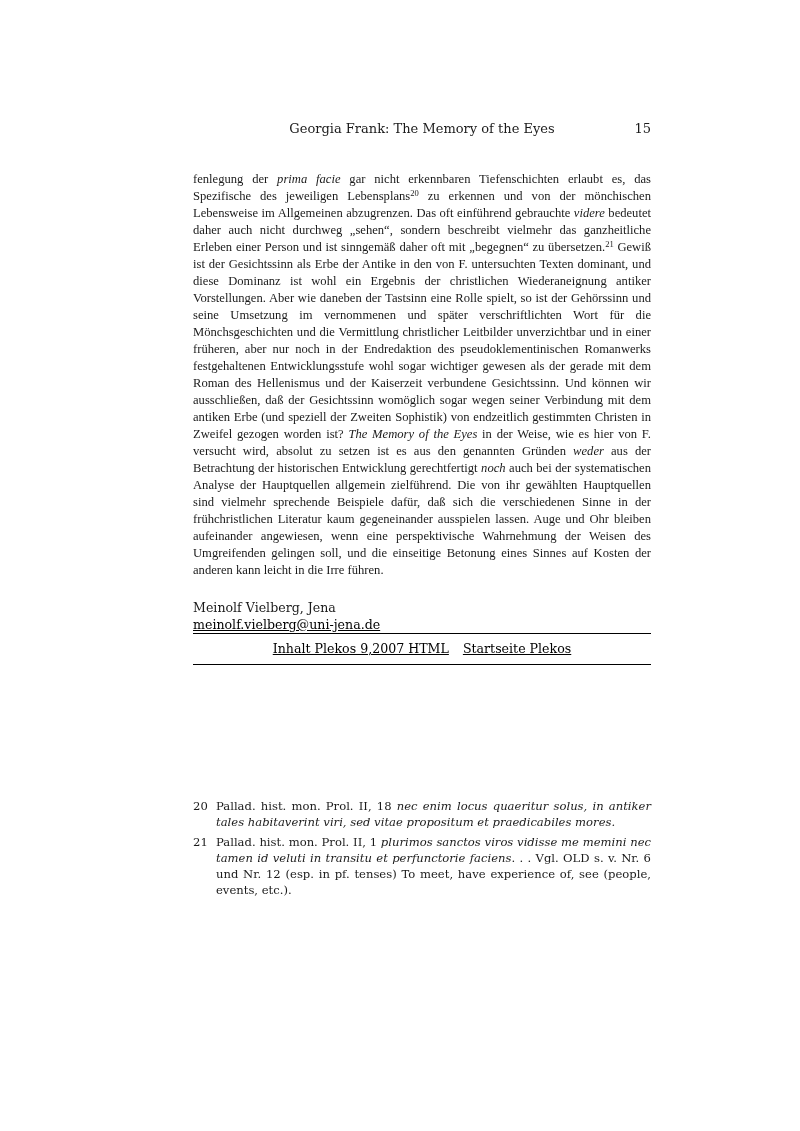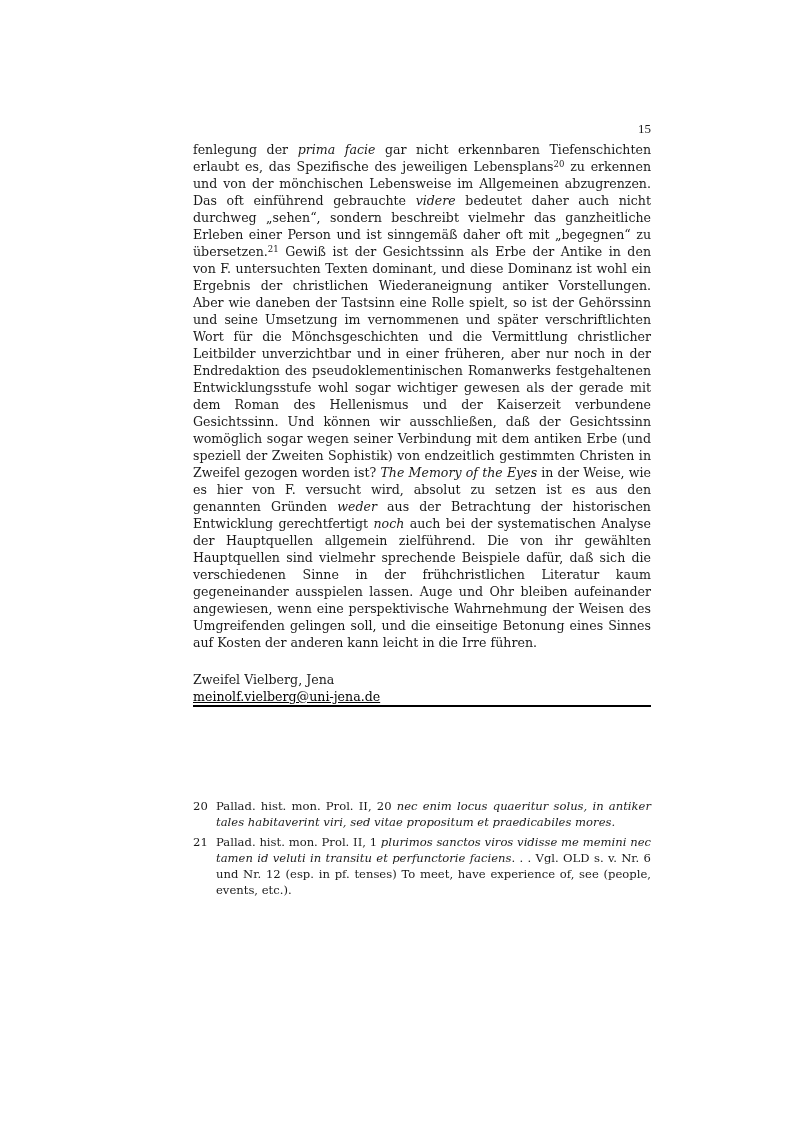--- a/index.html
+++ b/index.html
@@ -24,27 +24,27 @@
     position: relative;
     text-align: center;
     font-size: 13px;
     line-height: 17px;
     white-space: nowrap;
   }
   .head-page {
     position: absolute;
     right: 0;
     top: 0;
-    font-family: Liberation Serif, serif;
   }
   .body-paragraph {
-    margin: 21px 0 0 0;
+    margin: 34px 0 0 0;
     font-size: 12.6px;
     line-height: 17px;
     text-align: justify;
+    font-family: Liberation Serif, serif;
   }
   .it { font-style: italic; }
   sup {
     font-size: 68%;
     line-height: 0;
     position: relative;
     vertical-align: baseline;
     top: -0.45em;
   }
   .signature {
@@ -92,39 +92,44 @@
     top: 0;
   }
 </style>
 </head>
 <body>
 
 <div class="page">
   <div class="content">
 
     <header class="running-head">
+      <span class="head-title">Georgia Frank: The Memory of the Eyes</span>
       <span class="head-page">15</span>
     </header>
 
     <p class="body-paragraph"><span>fenlegung der </span><span class="it">prima facie</span><span> gar nicht erkennbaren Tiefenschichten erlaubt es, das Spezifische des jeweiligen Lebensplans</span><sup>20</sup><span> zu erkennen und von der mönchischen Lebensweise im Allgemeinen abzugrenzen. Das oft einführend gebrauchte </span><span class="it">videre</span><span> bedeutet daher auch nicht durchweg „sehen“, sondern beschreibt vielmehr das ganzheitliche Erleben einer Person und ist sinngemäß daher oft mit „begegnen“ zu übersetzen.</span><sup>21</sup><span> Gewiß ist der Gesichtssinn als Erbe der Antike in den von F. untersuchten Texten dominant, und diese Dominanz ist wohl ein Ergebnis der christlichen Wiederaneignung antiker Vorstellungen. Aber wie daneben der Tastsinn eine Rolle spielt, so ist der Gehörssinn und seine Umsetzung im vernommenen und später verschriftlichten Wort für die Mönchsgeschichten und die Vermittlung christlicher Leitbilder unverzichtbar und in einer früheren, aber nur noch in der Endredaktion des pseudoklementinischen Romanwerks festgehaltenen Entwicklungsstufe wohl sogar wichtiger gewesen als der gerade mit dem Roman des Hellenismus und der Kaiserzeit verbundene Gesichtssinn. Und können wir ausschließen, daß der Gesichtssinn womöglich sogar wegen seiner Verbindung mit dem antiken Erbe (und speziell der Zweiten Sophistik) von endzeitlich gestimmten Christen in Zweifel gezogen worden ist? </span><span class="it">The Memory of the Eyes</span><span> in der Weise, wie es hier von F. versucht wird, absolut zu setzen ist es aus den genannten Gründen </span><span class="it">weder</span><span> aus der Betrachtung der historischen Entwicklung gerechtfertigt </span><span class="it">noch</span><span> auch bei der systematischen Analyse der Hauptquellen allgemein zielführend. Die von ihr gewählten Hauptquellen sind vielmehr sprechende Beispiele dafür, daß sich die verschiedenen Sinne in der frühchristlichen Literatur kaum gegeneinander ausspielen lassen. Auge und Ohr bleiben aufeinander angewiesen, wenn eine perspektivische Wahrnehmung der Weisen des Umgreifenden gelingen soll, und die einseitige Betonung eines Sinnes auf Kosten der anderen kann leicht in die Irre führen.</span></p>
 
     <p class="signature">
-      <span>Zweifel Vielberg, Jena</span><br>
+      <span>Meinolf Vielberg, Jena</span><br>
       <a class="link">meinolf.vielberg@uni-jena.de</a>
     </p>
 
     <hr class="rule rule-top">
 
+    <nav class="footer-nav">
+      <a class="link">Inhalt Plekos 9,2007 HTML</a>
+      <a class="link">Startseite Plekos</a>
+    </nav>
 
     <hr class="rule rule-bottom">
 
     <section class="footnotes">
       <div class="footnote">
         <span class="footnote-number">20</span>
-        <span class="footnote-text"><span>Pallad. hist. mon. Prol. II, 20 </span><span class="it">nec enim locus quaeritur solus, in antiker tales habitaverint viri, sed vitae propositum et praedicabiles mores.</span></span>
+        <span class="footnote-text"><span>Pallad. hist. mon. Prol. II, 18 </span><span class="it">nec enim locus quaeritur solus, in antiker tales habitaverint viri, sed vitae propositum et praedicabiles mores.</span></span>
       </div>
       <div class="footnote">
         <span class="footnote-number">21</span>
         <span class="footnote-text"><span>Pallad. hist. mon. Prol. II, 1 </span><span class="it">plurimos sanctos viros vidisse me memini nec tamen id veluti in transitu et perfunctorie faciens</span><span>. . . Vgl. OLD s. v. Nr. 6 und Nr. 12 (esp. in pf. tenses) To meet, have experience of, see (people, events, etc.).</span></span>
       </div>
     </section>
 
   </div>
 </div>
 

